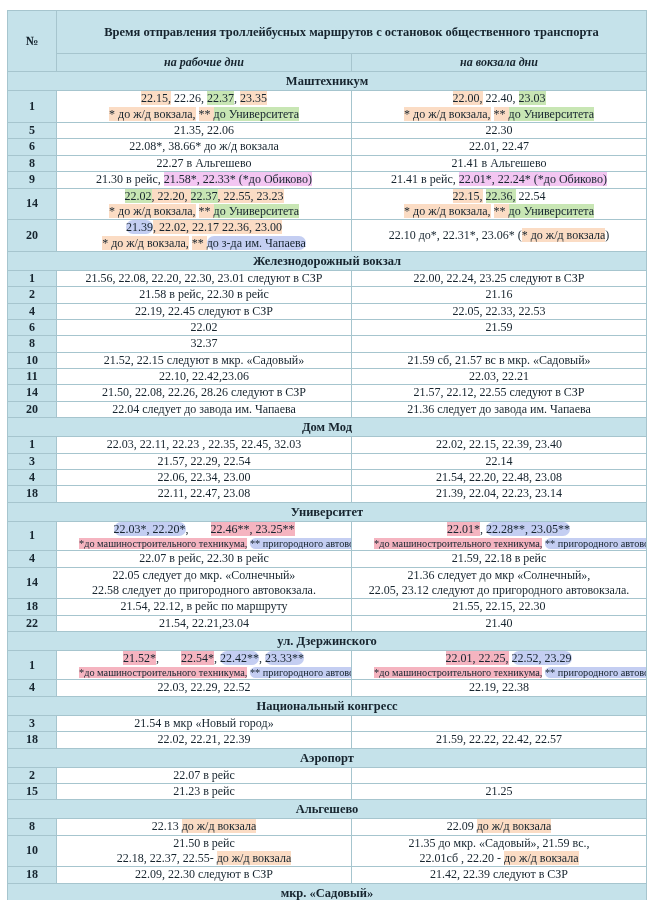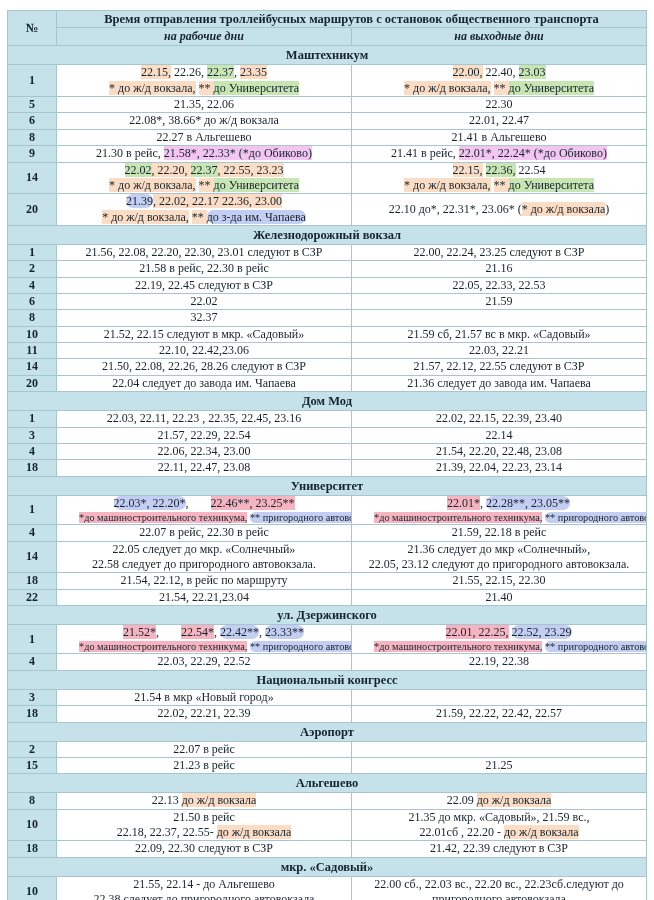--- a/index.html
+++ b/index.html
@@ -11,21 +11,21 @@
     --magenta:#f3c6f2;
     --lavender:#c4cef2;
     --pink:#f5b4c0;
   }
   html,body{margin:0;padding:0;background:#ffffff;}
   body{font-family:"Liberation Serif","DejaVu Serif",serif;color:var(--text);}
   .page{width:654px;height:900px;box-sizing:border-box;padding:10px 7px 6px 7px;background:#fff;overflow:hidden;}
   table{width:100%;border-collapse:collapse;table-layout:fixed;}
   td,th{border:1px solid var(--border);text-align:center;vertical-align:middle;padding:0 3px;font-size:12px;line-height:1.28;overflow:hidden;}
   th.num-h{background:var(--header_bg);font-weight:bold;font-size:12.5px;}
-  th.title{background:var(--header_bg);font-weight:bold;font-size:12.5px;padding:0 3px;}
+  th.title{background:var(--header_bg);font-weight:bold;font-size:12.5px;padding:13px 3px;}
   th.sub{background:var(--header_bg);font-weight:bold;font-style:italic;font-size:12px;padding:1px 4px;}
   td.section{background:var(--header_bg);font-weight:bold;font-size:12.5px;padding:1px 3px;}
   td.num{background:var(--header_bg);font-weight:bold;}
   td.cell{background:#fff;}
   .line{white-space:nowrap;}
   .line.small{font-size:10.3px;}
   .h-peach{background:var(--peach);}
   .h-green{background:var(--green);}
   .h-magenta{background:var(--magenta);}
   .h-lavender{background:var(--lavender);border-radius:7px;}
@@ -41,21 +41,21 @@
       <col style="width:50%">
       <col style="width:50%">
     </colgroup>
     <thead>
       <tr>
         <th class="num-h" rowspan="2">№</th>
         <th class="title" colspan="2">Время отправления троллейбусных маршрутов с остановок общественного транспорта</th>
       </tr>
       <tr>
         <th class="sub">на рабочие дни</th>
-        <th class="sub">на выходные дни</th>
+        <th class="sub">на вокзала дни</th>
       </tr>
     </thead>
     <tbody>
         <tr>
           <td colspan="3" class="section">Маштехникум</td>
         </tr>
         <tr>
           <td class="num">1</td>
           <td class="cell">
             <div class="line"><span class="h-peach">22.15,</span><span> 22.26, </span><span class="h-green">22.37</span><span>, </span><span class="h-peach">23.35</span></div>
@@ -204,21 +204,21 @@
           <td class="cell">
             <div class="line"><span>21.36 следует до завода им. Чапаева</span></div>
           </td>
         </tr>
         <tr>
           <td colspan="3" class="section">Дом Мод</td>
         </tr>
         <tr>
           <td class="num">1</td>
           <td class="cell">
-            <div class="line"><span>22.03, 22.11, 22.23 , 22.35, 22.45, 23.16</span></div>
+            <div class="line"><span>22.03, 22.11, 22.23 , 22.35, 22.45, 32.03</span></div>
           </td>
           <td class="cell">
             <div class="line"><span>22.02, 22.15, 22.39, 23.40</span></div>
           </td>
         </tr>
         <tr>
           <td class="num">3</td>
           <td class="cell">
             <div class="line"><span>21.57, 22.29, 22.54</span></div>
           </td>

